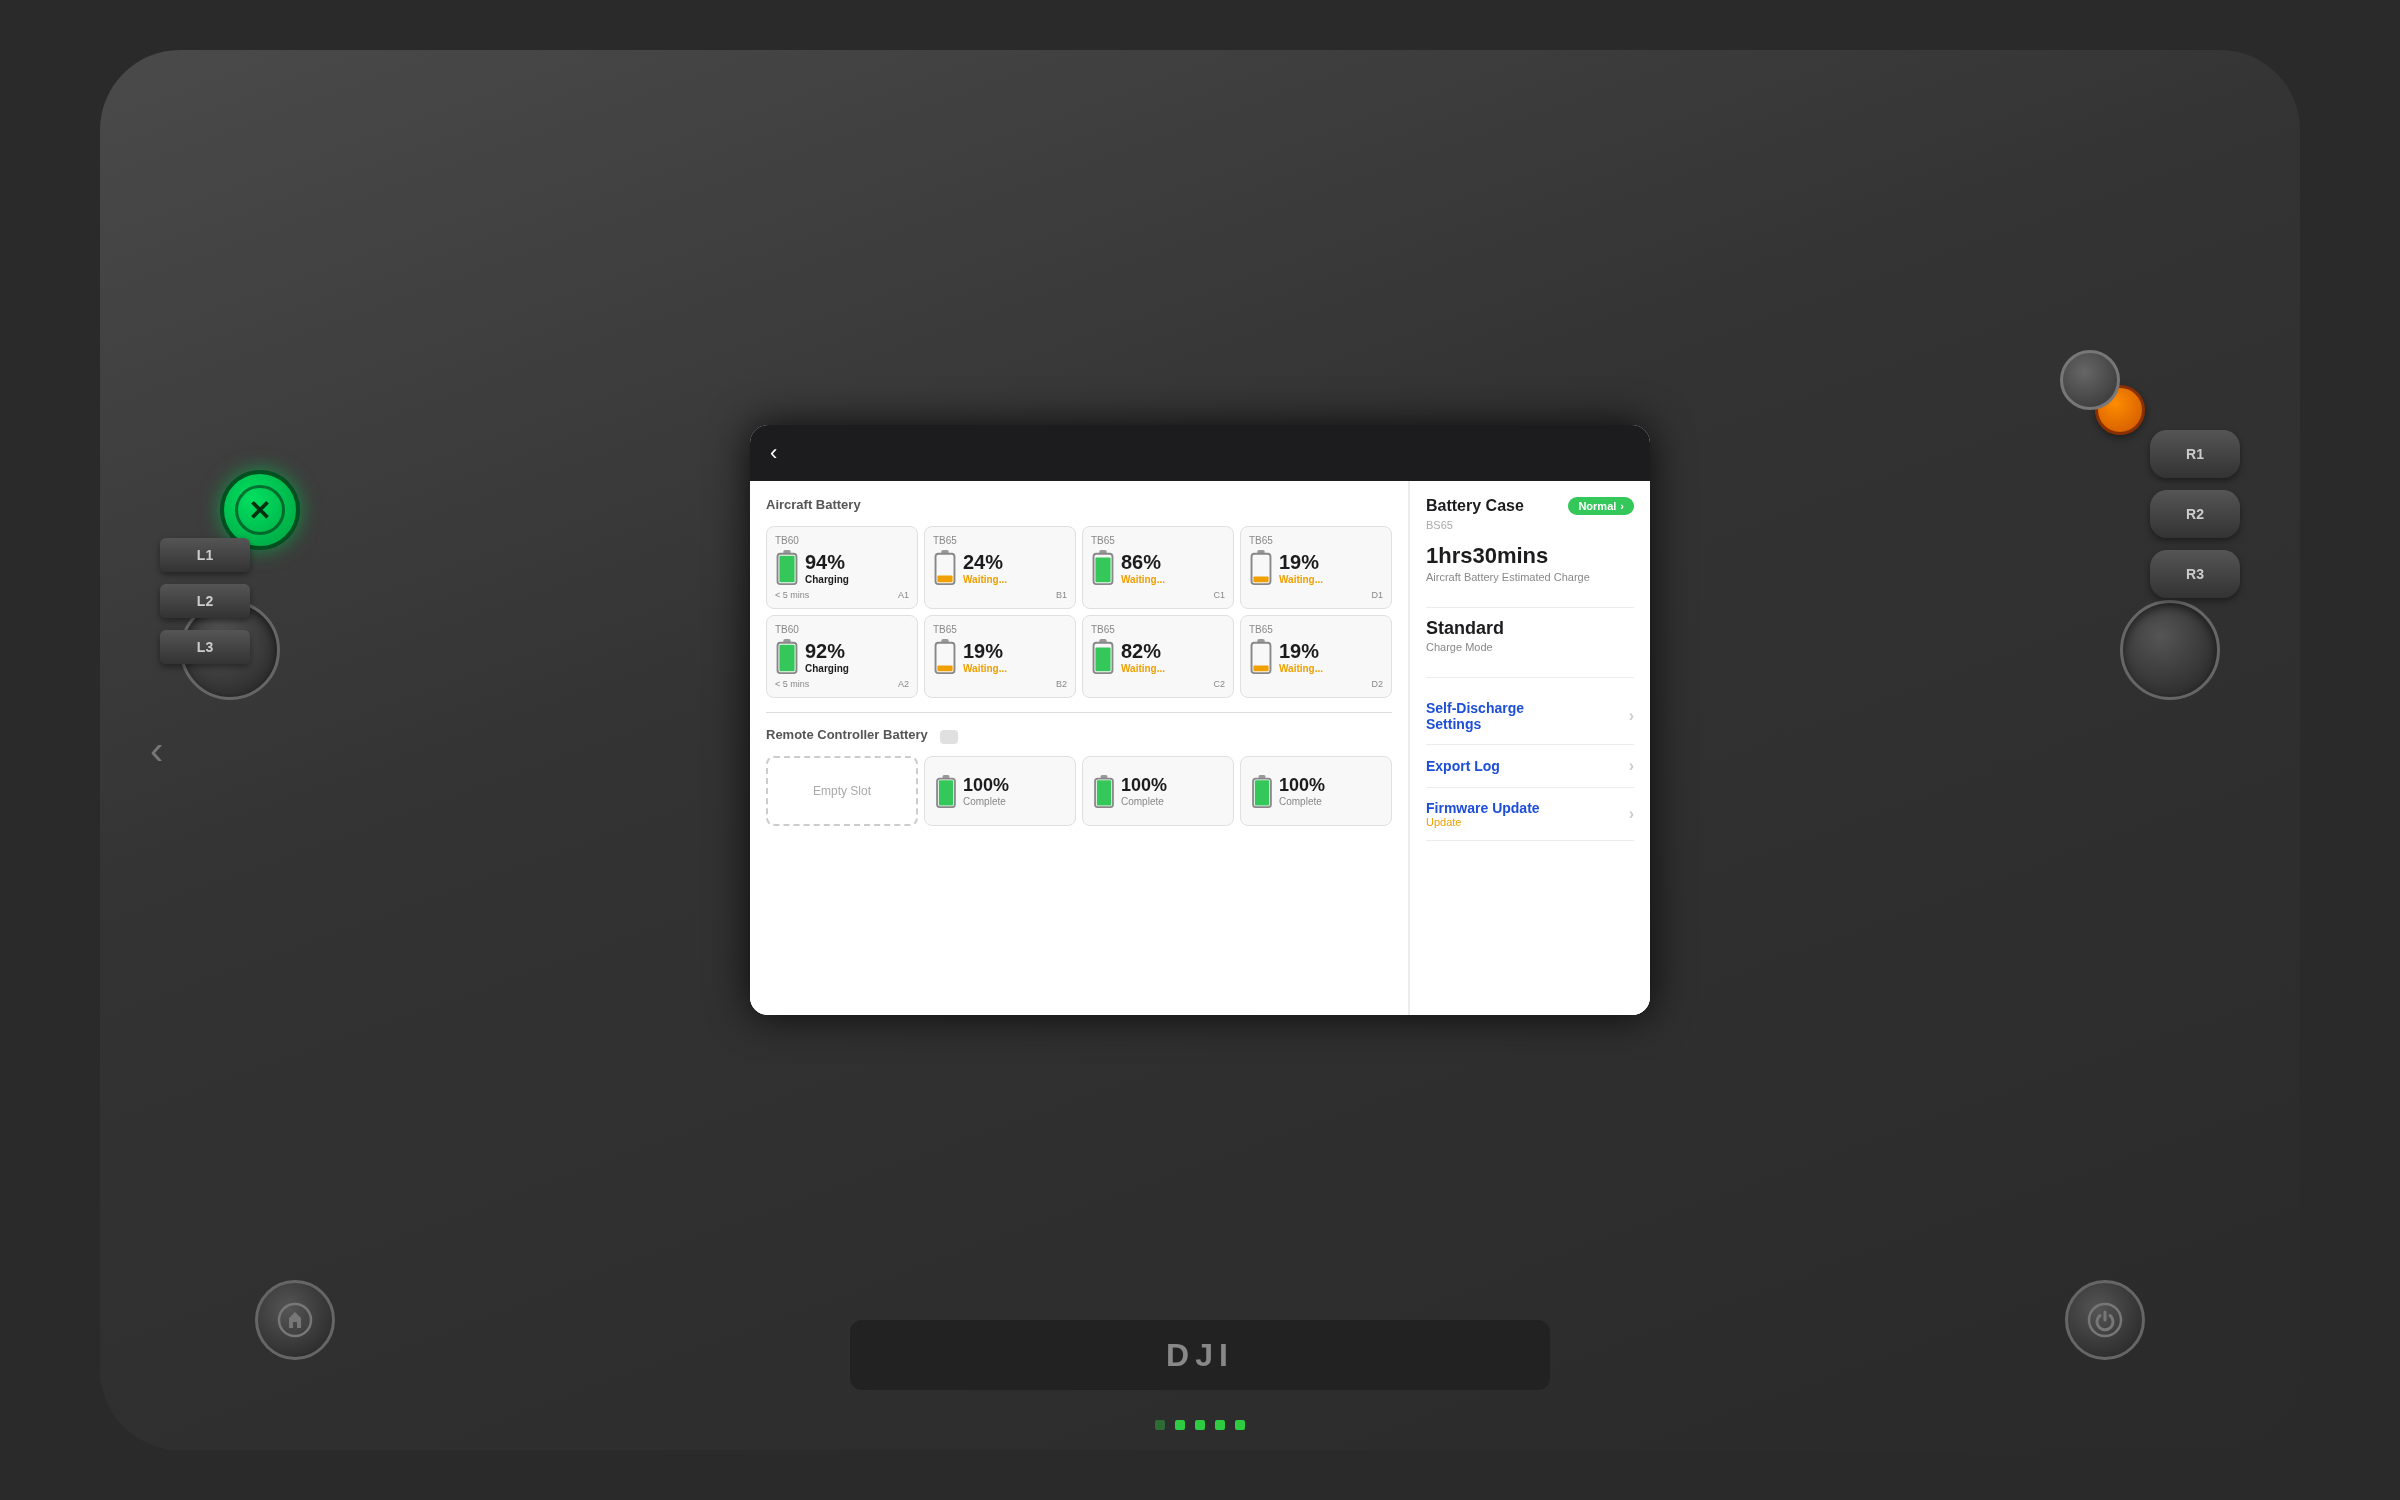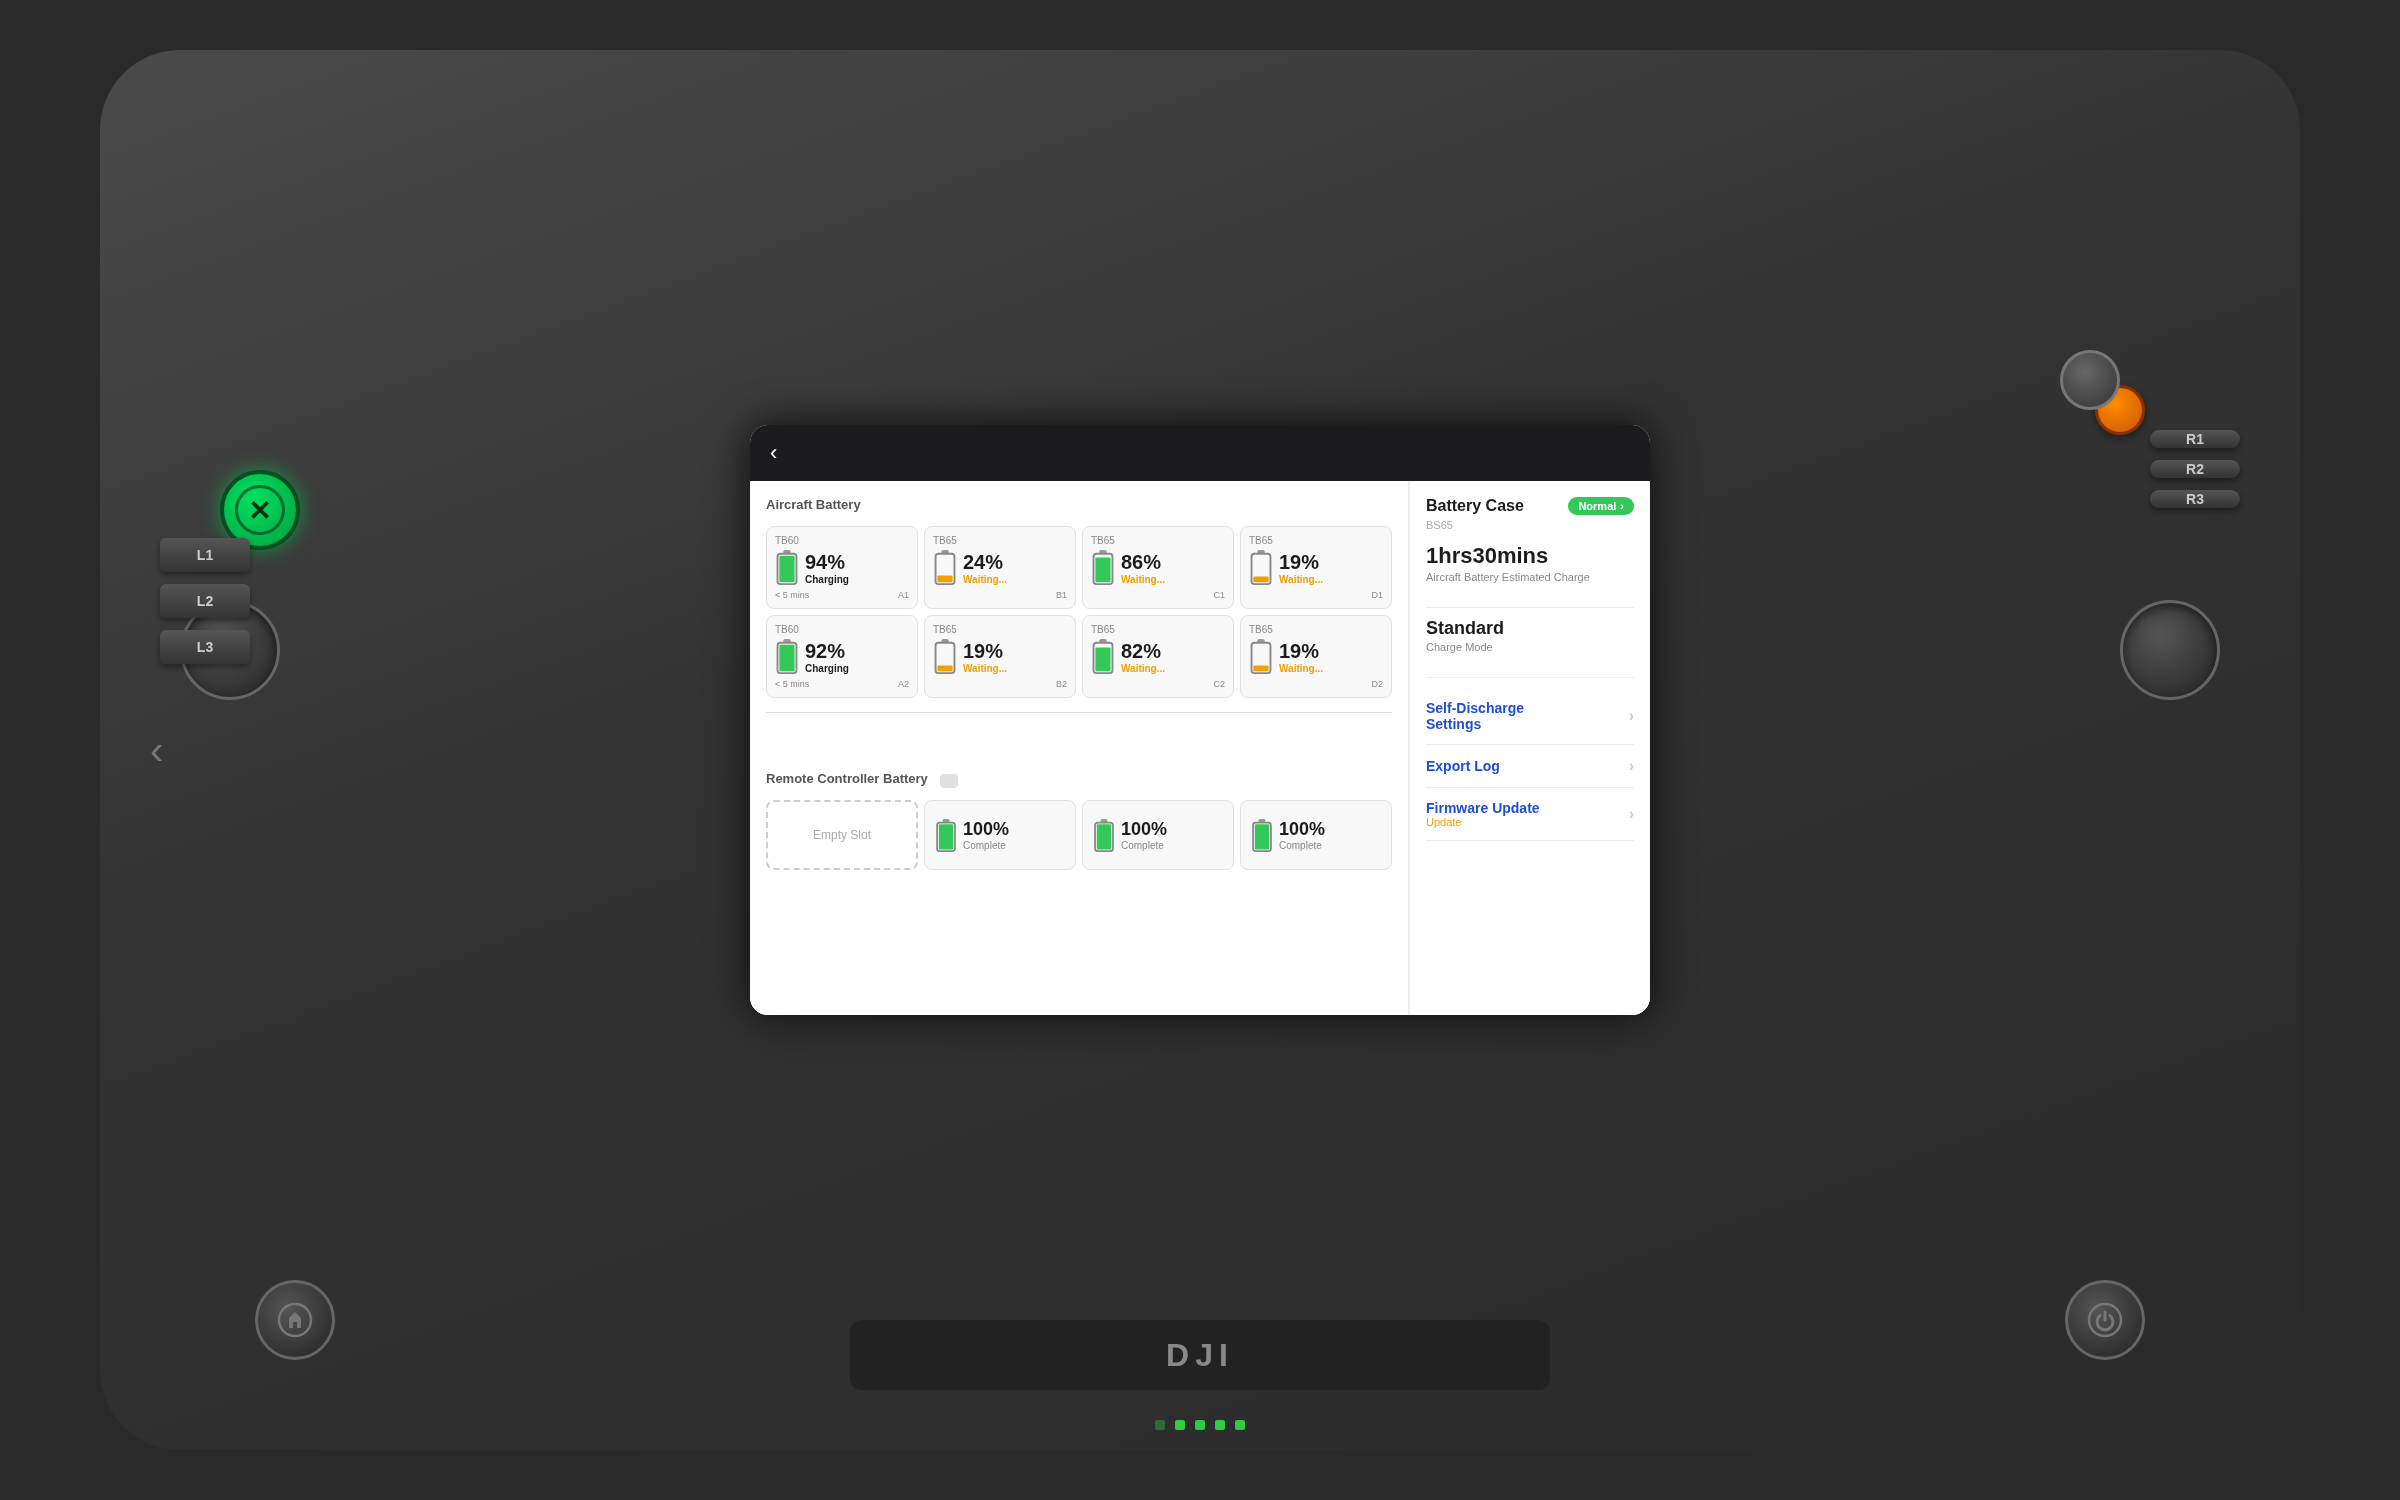--- a/index.html
+++ b/index.html
@@ -355,21 +355,21 @@
       position: absolute;
       right: 60px;
       top: 380px;
       display: flex;
       flex-direction: column;
       gap: 12px;
     }
 
     .r-button {
       width: 90px;
-      height: 18px;
+      height: 48px;
       background: linear-gradient(180deg, #555 0%, #333 100%);
       border-radius: 17px;
       display: flex;
       align-items: center;
       justify-content: center;
       color: #ccc;
       font-size: 14px;
       font-weight: 600;
       box-shadow: 0 3px 6px rgba(0,0,0,0.4);
     }
@@ -701,21 +701,21 @@
       </div>
       <div class="battery-footer">
         <span></span>
         <span>D2</span>
       </div>
     </div>
             </div>
 
           <hr class="section-divider">
 
-          <div style="display:flex;align-items:center;gap:12px;margin-top:44px;">
+          <div style="display:flex;align-items:center;gap:12px;">
             <span class="section-title">Remote Controller Battery</span>
             <span style="background:#e0e0e0;border-radius:4px;width:18px;height:14px;display:inline-block;"></span>
           </div>
           <div class="rc-grid" id="rc-grid">
               <div class="rc-cell empty">
                 <span>Empty Slot</span>
               </div>
               <div class="rc-cell" style="background: rgb(248, 248, 248); border: 1px solid rgb(224, 224, 224); border-radius: 8px; padding: 10px; display: flex; flex-direction: column; align-items: flex-start; min-height: 70px;">
         <div class="rc-pct-row" style="display:flex;align-items:center;gap:6px;">
           <div class="rc-icon"><svg viewBox="0 0 24 38" width="22" height="34" xmlns="http://www.w3.org/2000/svg">

